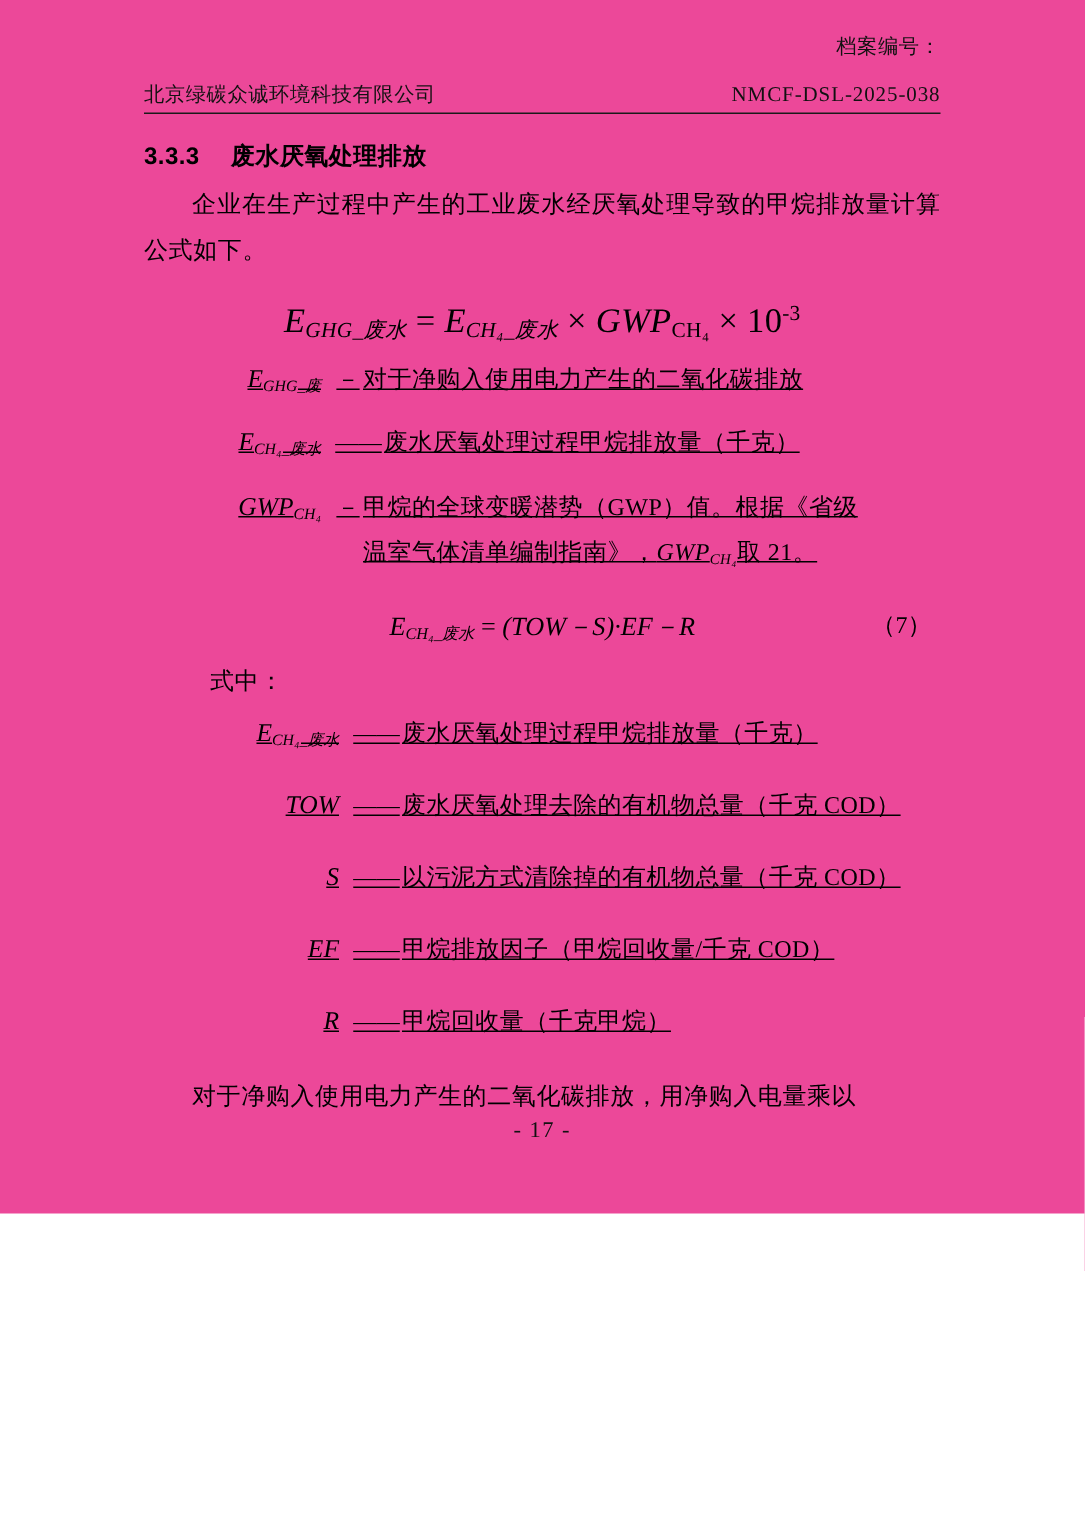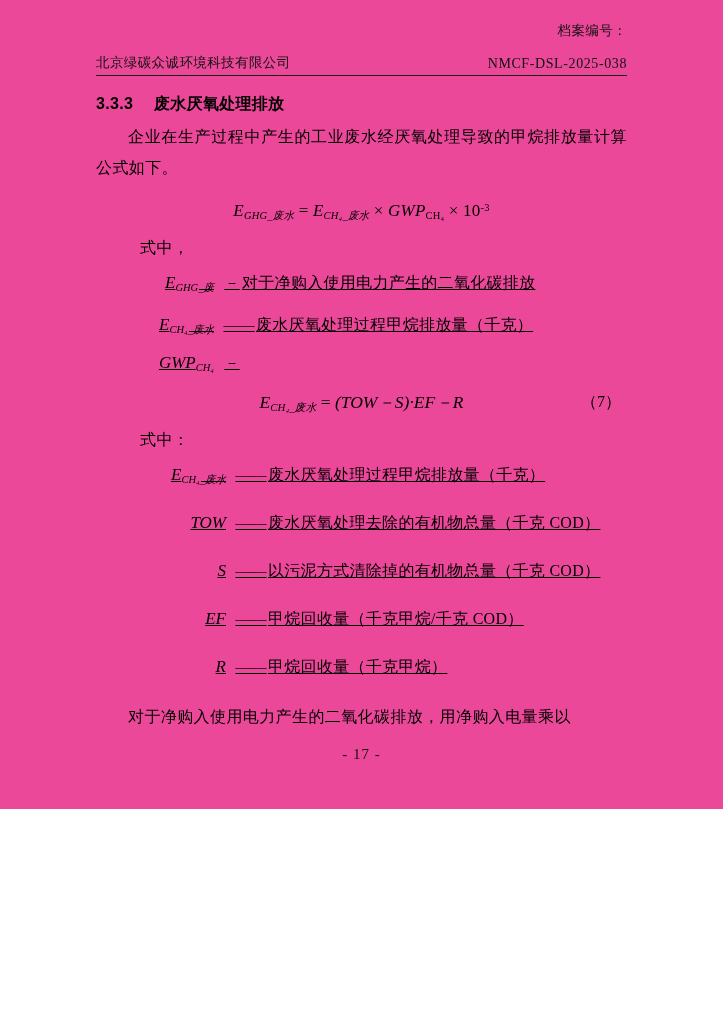--- a/index.html
+++ b/index.html
@@ -95,21 +95,21 @@
     line-height: 30px;
     margin: 10px 0 2px 44px;
     letter-spacing: 0.4px;
   }
 
   
   .formula-main {
     text-align: center;
     margin: 18px 0 10px 0;
     font-family: "Liberation Serif", serif;
-    font-size: 17px;
+    font-size: 23px;
     font-style: italic;
     letter-spacing: 0.2px;
   }
   .formula-main .nonital {
     font-style: normal;
   }
   .formula-2 {
     position: relative;
     text-align: center;
     margin: 16px 0 8px 0;
@@ -218,21 +218,20 @@
     <div class="formula-main">
       <span>E</span><sub>GHG_废水</sub>
       <span class="nonital">=</span>
       <span>E</span><sub>CH₄_废水</sub>
       <span class="nonital">×</span>
       <span>GWP</span><sub class="nonital">CH₄</sub>
       <span class="nonital">×</span>
       <span class="nonital">10</span><sup class="nonital">-3</sup>
     </div>
 
-    <div class="shi-zhong">式中，</div>
 
     <div class="defs">
 
       <div class="def-row">
         <div class="def-sym">
           <span>E</span><sub>GHG_废</sub>
         </div>
         <div class="def-dash thin">－</div>
         <div class="def-text">对于净购入使用电力产生的二氧化碳排放</div>
       </div>
@@ -243,20 +242,24 @@
         </div>
         <div class="def-dash">——</div>
         <div class="def-text">废水厌氧处理过程甲烷排放量（千克）</div>
       </div>
 
       <div class="def-row">
         <div class="def-sym">
           <span>GWP</span><sub>CH₄</sub>
         </div>
         <div class="def-dash thin">－</div>
+        <div class="def-text def-text-2line">
+          <span>甲烷的全球变暖潜势（GWP）值。根据《省级</span><br>
+          <span>温室气体清单编制指南》，</span><span class="ital">GWP</span><sub class="ital">CH₄</sub><span>取 21。</span>
+        </div>
       </div>
 
     </div>
 
     <div class="formula-2">
       <span>E</span><sub>CH₄_废水</sub>
       <span class="nonital">=</span>
       <span>(TOW－S)·EF－R</span>
       <span class="eq-num">（7）</span>
     </div>
@@ -287,21 +290,21 @@
         </div>
         <div class="def-dash">——</div>
         <div class="def-text">以污泥方式清除掉的有机物总量（千克 COD）</div>
       </div>
 
       <div class="def-row">
         <div class="def-sym">
           <span>EF</span><sub></sub>
         </div>
         <div class="def-dash">——</div>
-        <div class="def-text">甲烷回收量（千克甲烷/千克 COD）</div>
+        <div class="def-text">甲烷排放因子（甲烷回收量/千克 COD）</div>
       </div>
 
       <div class="def-row">
         <div class="def-sym">
           <span>R</span><sub></sub>
         </div>
         <div class="def-dash">——</div>
         <div class="def-text">甲烷回收量（千克甲烷）</div>
       </div>
 

